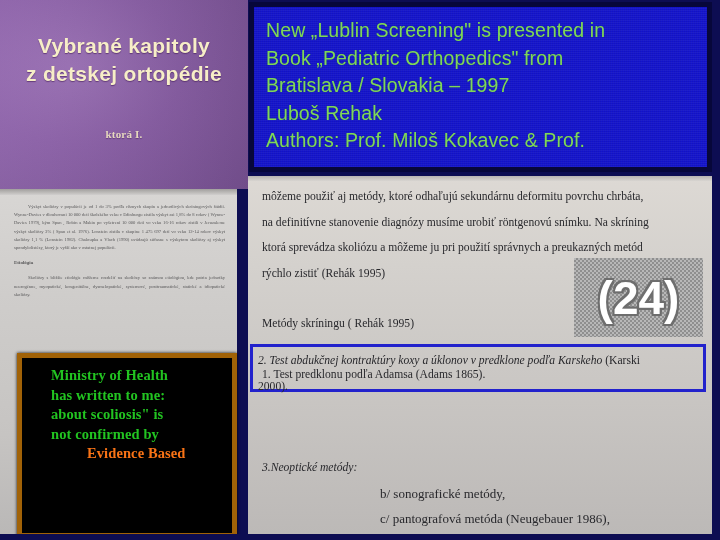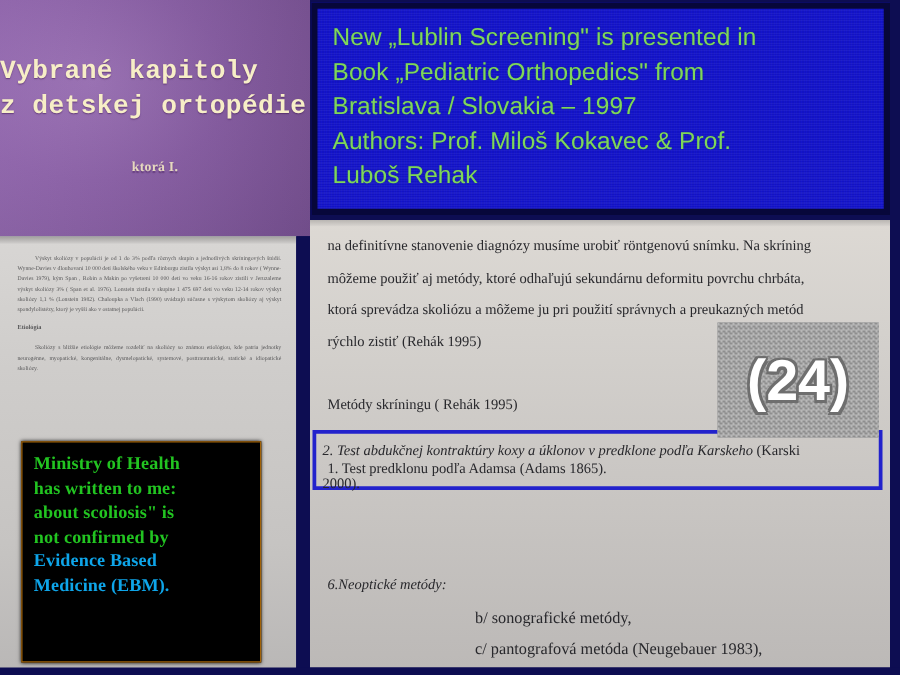--- a/index.html
+++ b/index.html
@@ -25,24 +25,24 @@
     position:absolute;left:0;top:0;width:248px;height:189px;
     background:
       radial-gradient(ellipse at 30% 35%, #9a6fb5 0%, #8b5fa8 45%, #7d5599 100%);
     overflow:hidden;
   }
   .book-cover:after{
     content:"";position:absolute;inset:0;
     background:linear-gradient(95deg, rgba(255,255,255,.06) 0%, rgba(0,0,0,.10) 100%);
   }
   .book-title{
-    position:absolute;left:0;right:0;top:44px;
-    text-align:left;
+    position:absolute;left:0;right:0;top:32px;
+    text-align:center;
     color:#f7eec7;
-    font-family:Liberation Mono, monospace;
+    font-family:Liberation Sans, sans-serif;
     font-weight:bold;
     font-size:21px;
     line-height:1.32;
     letter-spacing:.3px;
     text-shadow:0 1px 1px rgba(60,20,80,.55);
     z-index:2;
   }
   .book-title .l2{display:block;}
   .book-part{
     position:absolute;left:0;right:0;top:128px;
@@ -81,34 +81,35 @@
   .lp-body p{margin:0 0 7px 0;}
   .lp-body p.indent{text-indent:14px;}
   .lp-head{
     font-weight:bold;font-size:5px;margin:10px 0 4px 0;
   }
 
   
   .callout{
     position:absolute;left:17px;top:353px;width:190px;height:175px;
     background:#000;
-    border:1px solid #a16207;
+    border:5px solid #a16207;
     box-shadow:0 0 3px rgba(0,0,0,.9);
     z-index:5;
+    padding-left:20px;
   }
   .callout-inner{
     padding:8px 9px 6px 9px;
     font-family:"Liberation Serif", serif;
     font-weight:bold;
     font-size:14.5px;
     line-height:19.5px;
     letter-spacing:.1px;
   }
   .callout .green{color:#22c421;display:block;}
-  .callout .white{color:#0ea5e9;display:block;}
+  .callout .white{color:#f97316;display:block;margin-left:36px;}
 
   
   .blue-box{
     position:absolute;left:249px;top:2px;width:463px;height:170px;
     background:#1414cc;
     border:5px solid #07073a;
     box-sizing:border-box;
     z-index:4;
   }
   .blue-box:before{
@@ -180,21 +181,21 @@
     box-sizing:border-box;
     font-family:"Liberation Serif", serif;
     font-size:11.6px;line-height:25.5px;color:#28282c;
     z-index:5;
   }
   .hl-text .l1{font-style:italic;}
   .hl-text .l1 .plain{font-style:normal;}
 
   
   .page-num{
-    position:absolute;left:574px;top:258px;width:129px;height:92px;
+    position:absolute;left:574px;top:258px;width:129px;height:79px;
     z-index:6;
     background-color:#9a9a9a;
     background-image:
       repeating-conic-gradient(#8f8f8f 0% 25%, #b8b8b8 0% 50%);
     background-size:4px 4px;
     display:flex;align-items:center;justify-content:center;
   }
   .page-num span{
     font-family:"Liberation Sans", sans-serif;
     font-weight:bold;
@@ -246,43 +247,42 @@
     </div>
   </div>
 
   <div class="callout">
     <div class="callout-inner">
       <span class="green">Ministry of Health</span>
       <span class="green">has written to me:</span>
       <span class="green">about scoliosis" is</span>
       <span class="green">not confirmed by</span>
       <span class="white">Evidence Based</span>
-      <span class="white">Medicine (EBM).</span>
     </div>
   </div>
 
   <div class="main-page">
     <div class="topedge"></div>
 
     <div class="mp-text">
+      <p class="mp-just">môžeme použiť aj metódy, ktoré odhaľujú sekundárnu deformitu povrchu chrbáta,</p>
       <p class="mp-just">na definitívne stanovenie diagnózy musíme urobiť röntgenovú snímku. Na skríning</p>
-      <p class="mp-just">môžeme použiť aj metódy, ktoré odhaľujú sekundárnu deformitu povrchu chrbáta,</p>
       <p class="mp-just">ktorá sprevádza skoliózu a môžeme ju pri použití správnych a preukazných metód</p>
       <p>rýchlo zistiť (Rehák 1995)</p>
       <div class="mp-gap"></div>
       <p><span class="mp-ital">Metódy skríningu</span> <span>( Rehák 1995)</span></p>
       <div class="mp-gap"></div>
       <p><span class="mp-ital">1. Test predklonu podľa Adamsa</span> <span>(Adams 1865).</span></p>
       <div style="height:68px"></div>
 
       <div class="mp-row">
-        <div class="lbl">6.Neoptické metódy:</div>
+        <div class="lbl">3.Neoptické metódy:</div>
       </div>
       <div class="mp-sub">b/ sonografické metódy,</div>
-      <div class="mp-sub">c/ pantografová metóda (Neugebauer 1983),</div>
+      <div class="mp-sub">c/ pantografová metóda (Neugebauer 1986),</div>
       <div class="mp-gap"></div>
 
     </div>
 
     <div class="highlight-box"></div>
   </div>
 
   <div class="hl-text">
     <div class="l1"><span>2. Test abdukčnej kontraktúry koxy a úklonov v predklone podľa Karskeho</span> <span class="plain">(Karski</span></div>
     <div>2000).</div>
@@ -294,18 +294,18 @@
 
   <div class="sep-vert"></div>
   <div class="sep-right"></div>
   <div class="sep-bottom"></div>
 
   <div class="blue-box">
     <div class="blue-text">
       <span>New „Lublin Screening" is presented in</span>
       <span>Book „Pediatric Orthopedics" from</span>
       <span>Bratislava / Slovakia – 1997</span>
+      <span>Luboš Rehak</span>
       <span>Authors: Prof. Miloš Kokavec &amp; Prof.</span>
-      <span>Luboš Rehak</span>
     </div>
   </div>
 
 </div>
 
 </body></html>

